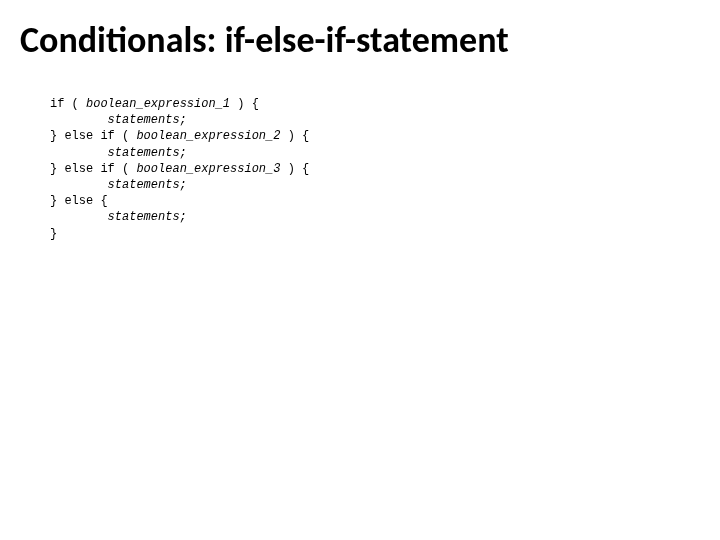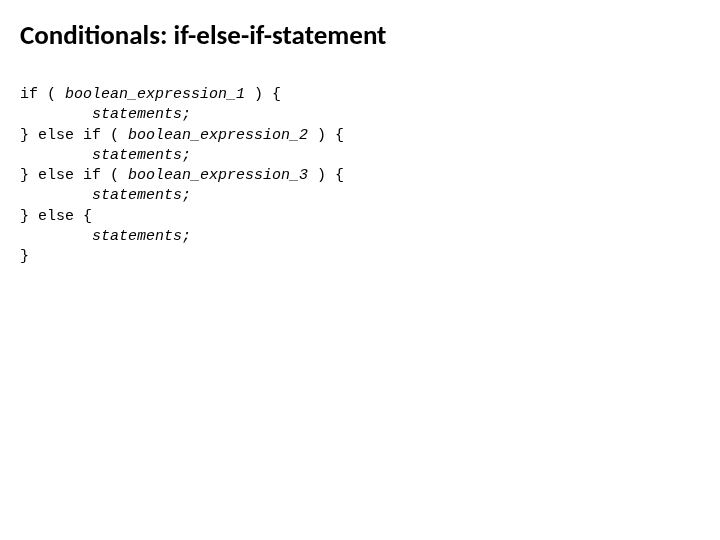--- a/index.html
+++ b/index.html
@@ -8,29 +8,30 @@
       width: 720px;
       height: 540px;
       background: white;
       font-family: Calibri, Arial, sans-serif;
     }
     .slide {
       padding: 18px 20px;
       box-sizing: border-box;
     }
     .title {
-      font-size: 27px;
+      font-size: 36px;
       font-weight: bold;
       color: #000;
       margin: 0 0 34px 0;
     }
     .code-block {
       font-family: "Courier New", Courier, monospace;
-      font-size: 15px;
+      font-size: 12px;
       line-height: 1.35;
+      margin-left: 30px;
       white-space: pre;
       color: #000;
     }
     .italic {
       font-style: italic;
     }
   </style>
 </head>
 <body>
 

